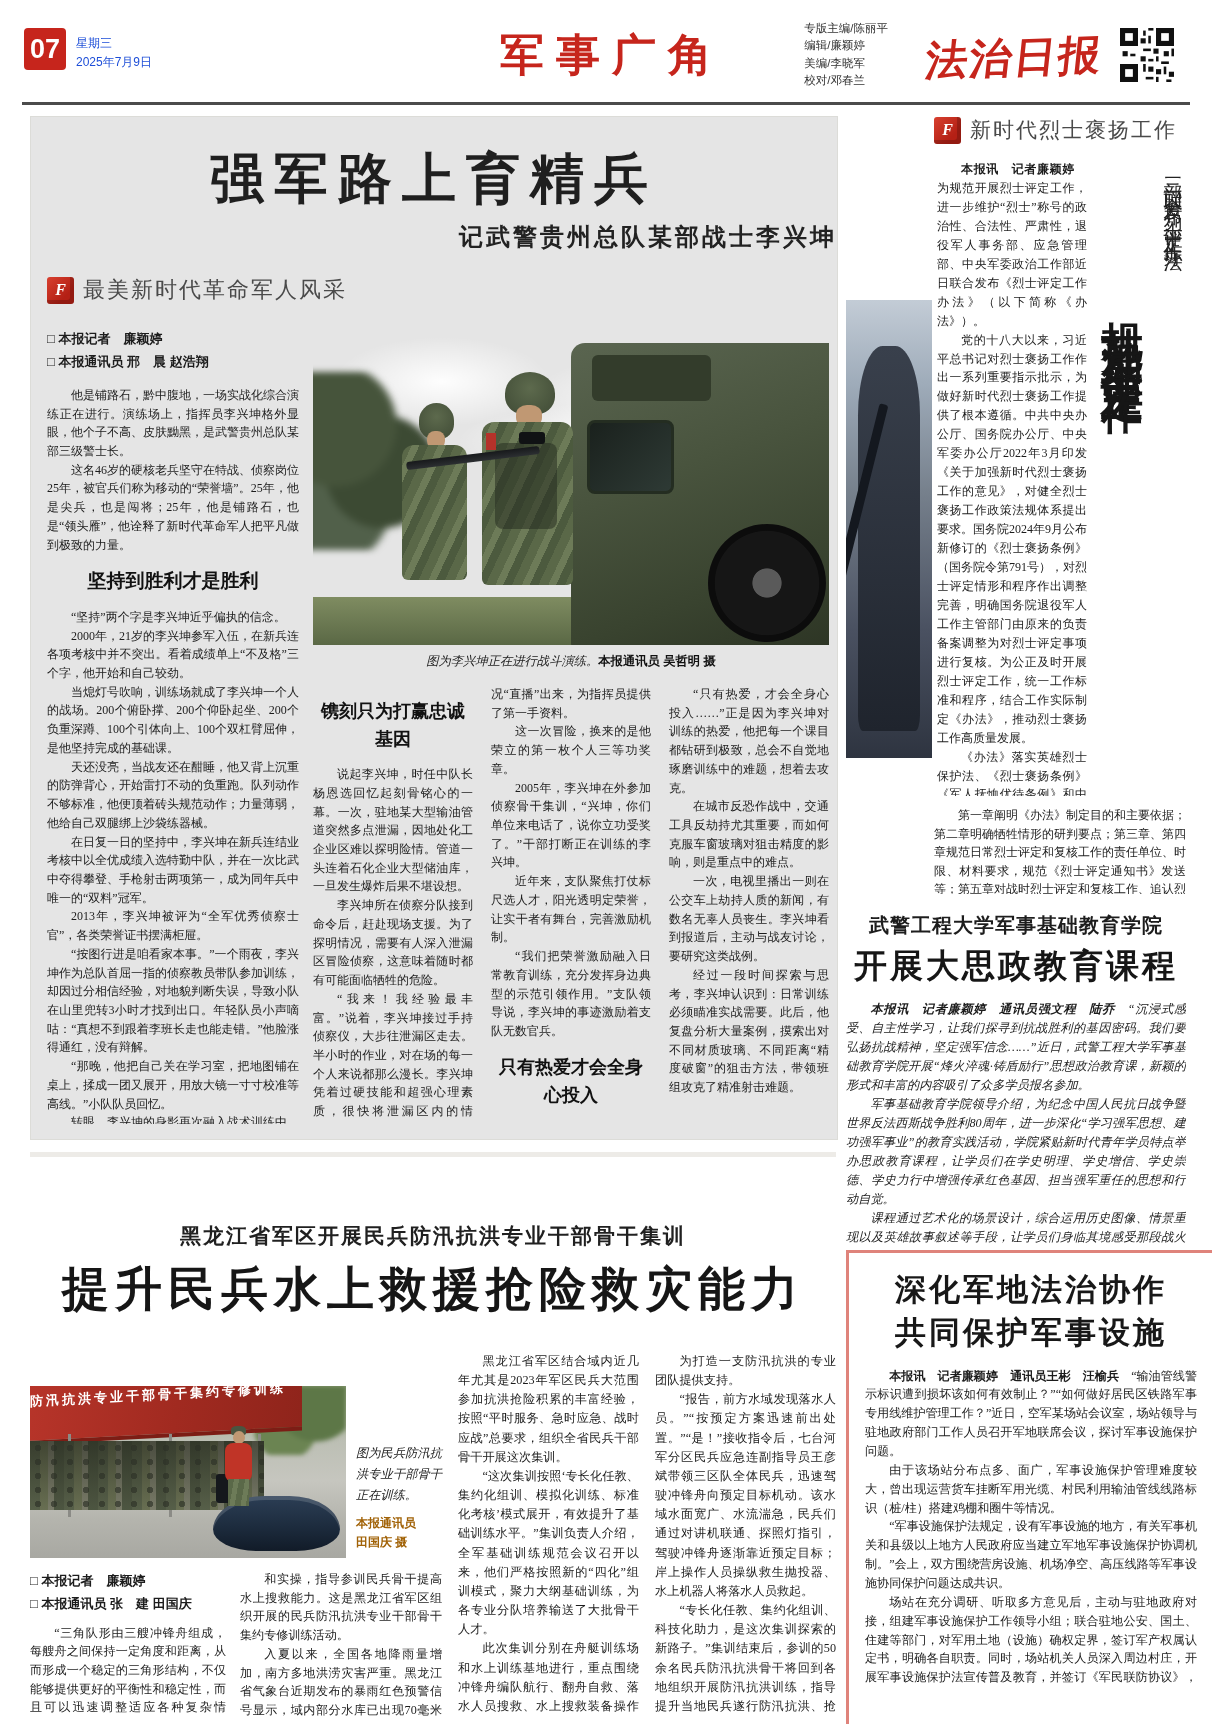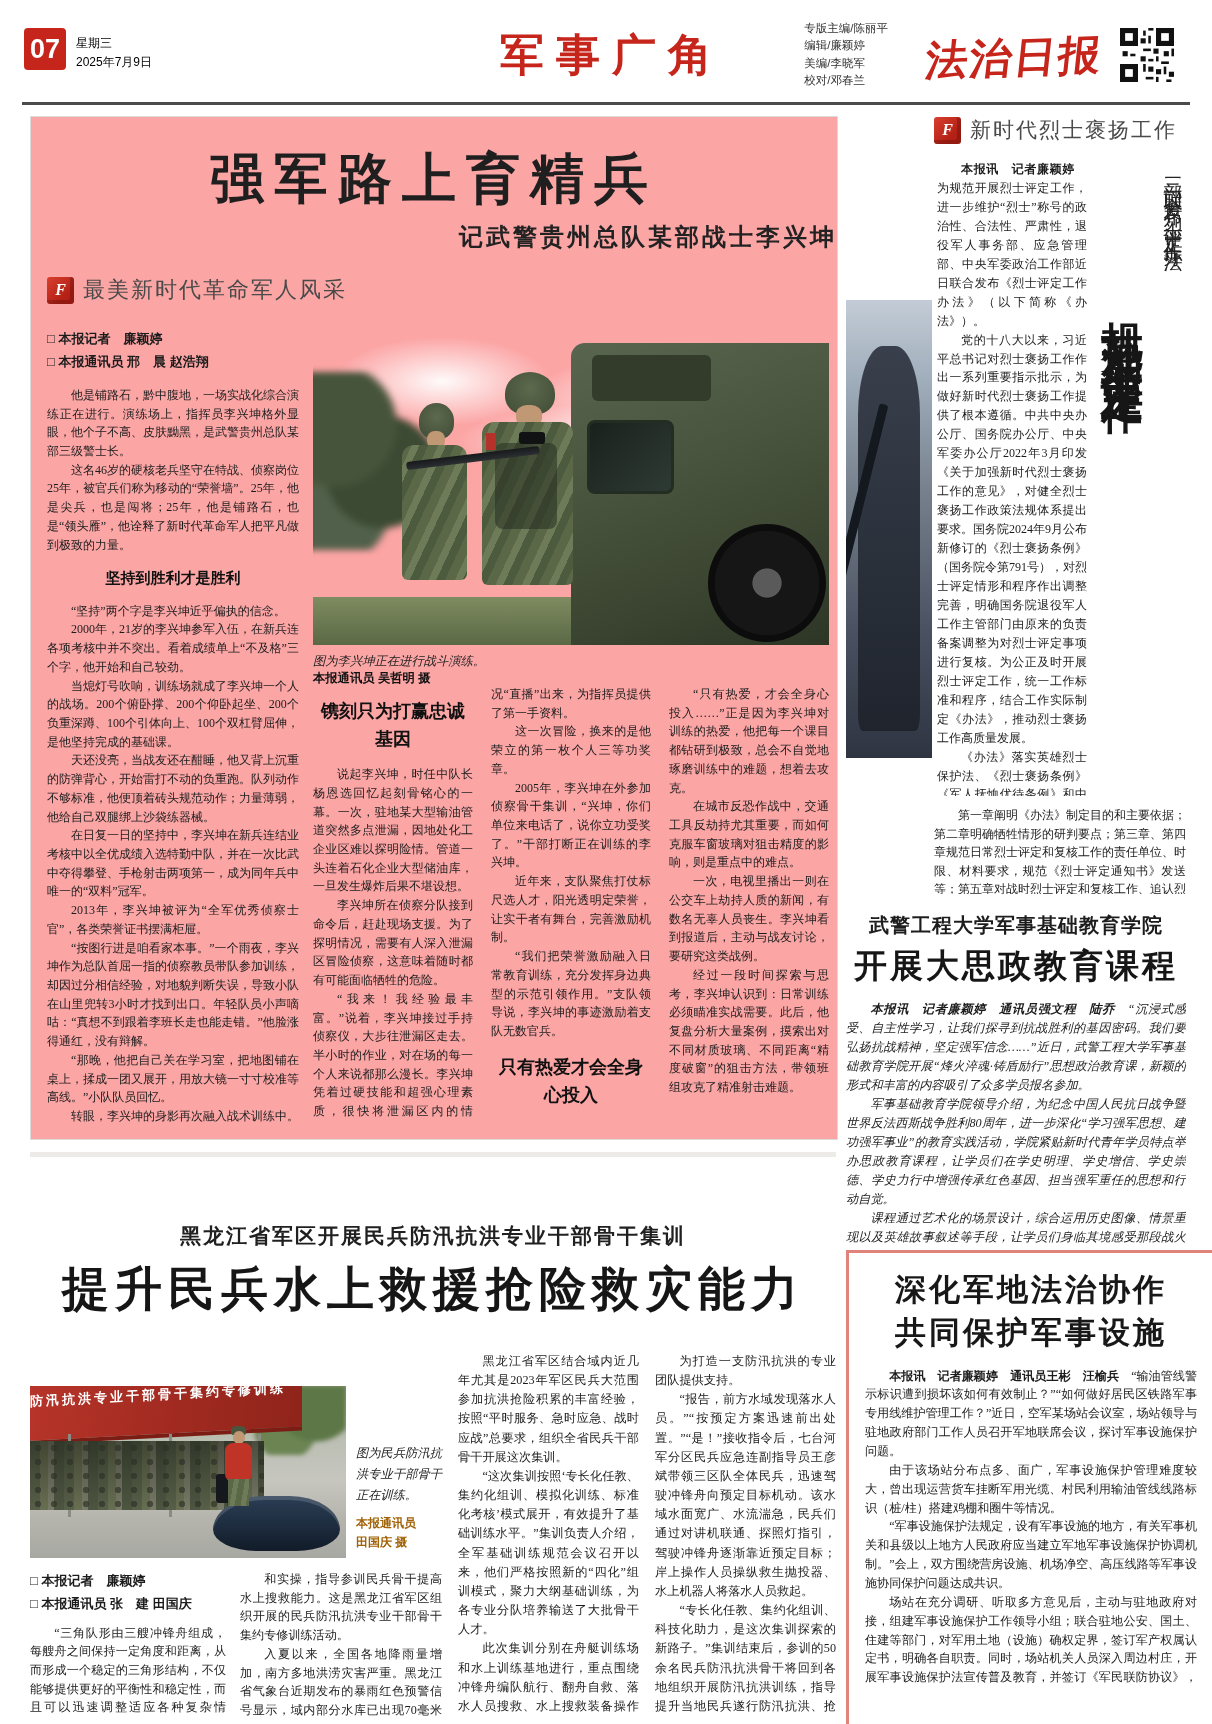--- a/index.html
+++ b/index.html
@@ -7,51 +7,51 @@
         font-family:"Liberation Serif","DejaVu Serif",serif;color:#1c1c1c;}
   [data-bind-list] p{margin:0;text-indent:2em;text-align:justify;}
   p.lead{margin:0;text-indent:2em;text-align:justify;}
   p.lead b{font-family:"Liberation Sans","DejaVu Sans",sans-serif;}
 
   
   .hdr{position:absolute;left:22px;top:16px;right:22px;height:82px;}
   .pagenum{position:absolute;left:2px;top:12px;width:42px;height:42px;background:#c6251c;color:#fff;
            display:flex;align-items:center;justify-content:center;border-radius:4px;
            font:700 27px "Liberation Sans","DejaVu Sans",sans-serif;}
-  .dateblk{position:absolute;left:54px;top:18px;font:12px/1.55 "Liberation Sans","DejaVu Sans",sans-serif;color:#000000;}
+  .dateblk{position:absolute;left:54px;top:18px;font:12px/1.55 "Liberation Sans","DejaVu Sans",sans-serif;color:#1d4ed8;}
   .sectitle{position:absolute;left:0;right:0;top:10px;text-align:center;color:#c6251c;
             font:900 44px "Liberation Sans","DejaVu Sans",sans-serif;letter-spacing:12px;text-indent:12px;}
   .staff{position:absolute;right:302px;top:4px;text-align:right;font:11.5px/1.5 "Liberation Sans","DejaVu Sans",sans-serif;color:#333;}
   .masthead{position:absolute;right:88px;top:14px;color:#c6251c;
             font:900 42px "Liberation Serif","DejaVu Serif",serif;transform:skewX(-8deg) rotate(-2deg);letter-spacing:2px;}
   .qr{position:absolute;right:16px;top:12px;width:54px;height:54px;}
   .hrule{position:absolute;left:22px;top:102px;width:1168px;height:3px;background:#4b4b4b;}
 
   
   .cube{display:inline-flex;align-items:center;justify-content:center;width:27px;height:27px;border-radius:3px;
         background:linear-gradient(135deg,#d8402f 0%,#b42015 70%);box-shadow:inset -4px -4px 0 rgba(0,0,0,.18);}
   .cube span{color:#fff;font:italic 700 16px "Liberation Serif","DejaVu Serif",serif;}
   .badge-label{font:500 22px "Liberation Sans","DejaVu Sans",sans-serif;color:#4a4a4a;letter-spacing:2px;margin-left:9px;}
   h3.colhead,h4.colhead{font-family:"Liberation Sans","DejaVu Sans",sans-serif;font-weight:700;color:#111;
         text-align:center;margin:12px 0;text-indent:0;}
 
   
-  .mainbox{position:absolute;left:30px;top:116px;width:806px;height:1022px;border:1px solid #dcdcd8;background:#fca5a5;}
+  .mainbox{position:absolute;left:30px;top:116px;width:806px;height:1022px;border:1px solid #dcdcd8;background:#e5e5e5;}
   .m-headline{position:absolute;left:0;right:0;top:26px;text-align:center;color:#1f1f1f;
               font:700 54px "Liberation Sans","DejaVu Sans",sans-serif;letter-spacing:10px;}
   .m-sub{position:absolute;left:0;right:0;top:104px;text-align:right;color:#222;
          font:700 24px "Liberation Sans","DejaVu Sans",sans-serif;letter-spacing:3px;}
   .m-badge{position:absolute;left:16px;top:158px;display:flex;align-items:center;}
   .m-left{position:absolute;left:16px;top:210px;width:252px;height:797px;overflow:hidden;
           font-size:12px;line-height:1.56;}
   .m-left .byl p{text-indent:0;font:700 13px/1.8 "Liberation Sans","DejaVu Sans",sans-serif;}
   .m-left .byl{margin-bottom:12px;}
-  .m-left h4.colhead{font-size:15px;}
+  .m-left h4.colhead{font-size:19px;}
   .m-photo{position:absolute;left:282px;top:210px;width:516px;height:318px;overflow:hidden;}
-  .m-capline{position:absolute;left:282px;top:536px;width:516px;display:flex;justify-content:center;font-size:12.3px;flex-direction:column;}
+  .m-capline{position:absolute;left:282px;top:536px;width:516px;display:flex;justify-content:center;font-size:12.3px;}
   .m-cap{font-style:italic;color:#222;}
   .m-credit{font:700 12.3px "Liberation Sans","DejaVu Sans",sans-serif;color:#111;}
   .m-flow{position:absolute;left:282px;top:568px;width:516px;height:439px;overflow:hidden;
           column-count:3;column-gap:18px;font-size:12px;line-height:1.56;}
   .m-flow h4.colhead{font-size:18px;break-inside:avoid;}
 
   
   .photo-main{width:100%;height:100%;position:relative;
     background:linear-gradient(180deg,#aab6bf 0%,#ccd4d9 28%,#e2e6e8 52%,#cbd1c5 60%,#93a07e 70%,#66754e 82%,#5564423 100%,#556442 100%);}
   .cloud{position:absolute;border-radius:50%;background:radial-gradient(closest-side,rgba(255,255,255,.95),rgba(255,255,255,0));}

